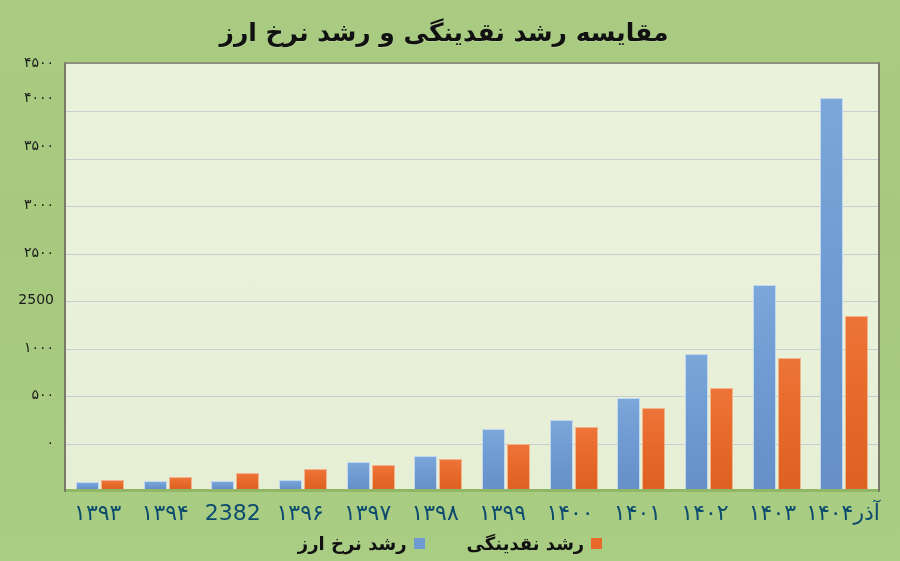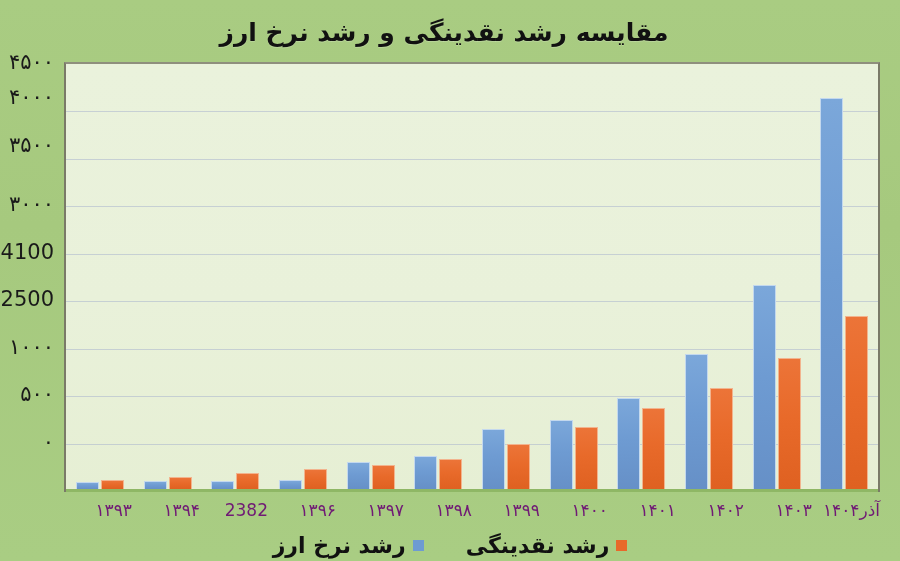--- a/index.html
+++ b/index.html
@@ -72,37 +72,37 @@
   .bar.orange{
     background:linear-gradient(180deg,#ec7438 0%,#e86a2a 45%,#df6121 100%);
     border:1px solid #f2b48e;
     border-bottom:none;
   }
 
   
   #ylabels{position:absolute;left:0;top:0;width:60px;height:561px;}
   .ylabel{
     position:absolute;right:6px;
-    font-size:21px;
+    font-size:14px;
     color:#1a1a1a;
     transform:translateY(-50%);
     white-space:nowrap;
     direction:rtl;
   }
 
   
   #xlabels{
     position:absolute;left:64px;top:500px;width:816px;height:30px;
     display:flex;
   }
   .xlabel{
     flex:1 1 0;
-    text-align:right;
-    font-size:17px;
-    color:#701a75;
+    text-align:center;
+    font-size:22px;
+    color:#0c4a6e;
     direction:rtl;
     white-space:nowrap;
   }
 
   
   #legend{
     position:absolute;left:0;right:0;top:533px;
     display:flex;
     justify-content:center;
     align-items:center;
@@ -111,36 +111,36 @@
   }
   .legend-item{
     display:flex;align-items:center;gap:7px;direction:rtl;
   }
   .legend-swatch{
     width:11px;height:11px;display:inline-block;
   }
   .legend-swatch.blue{background:#6e9bd2;}
   .legend-swatch.orange{background:#e8692a;}
   .legend-text{
-    font-size:22px;color:#111;font-weight:bold;white-space:nowrap;
+    font-size:18px;color:#111;font-weight:bold;white-space:nowrap;
   }
 </style>
 </head>
 <body>
 
 <div id="chart-root">
 
   <div id="chart-title">مقایسه رشد نقدینگی و رشد نرخ ارز</div>
 
   <div id="ylabels">
       <div class="ylabel" style="top: 62px;">۴۵۰۰</div>
       <div class="ylabel" style="top: 97px;">۴۰۰۰</div>
       <div class="ylabel" style="top: 145px;">۳۵۰۰</div>
       <div class="ylabel" style="top: 204.333px; text-align: center;">۳۰۰۰</div>
-      <div class="ylabel" style="top: 251.778px;">4100</div>
+      <div class="ylabel" style="top: 251.778px;">۲۵۰۰</div>
       <div class="ylabel" style="top: 299.222px;">2500</div>
       <div class="ylabel" style="top: 346.667px; margin-left: 20px;">۱۰۰۰</div>
       <div class="ylabel" style="top: 394.111px;">۵۰۰</div>
       <div class="ylabel" style="top: 441.556px;">۰</div>
       <div class="ylabel" style="top: 489px;"></div>
     </div>
 
   <div id="plot">
     <div id="gridlines">
         <div class="gridline" style="top: 47.4444px;"></div>

